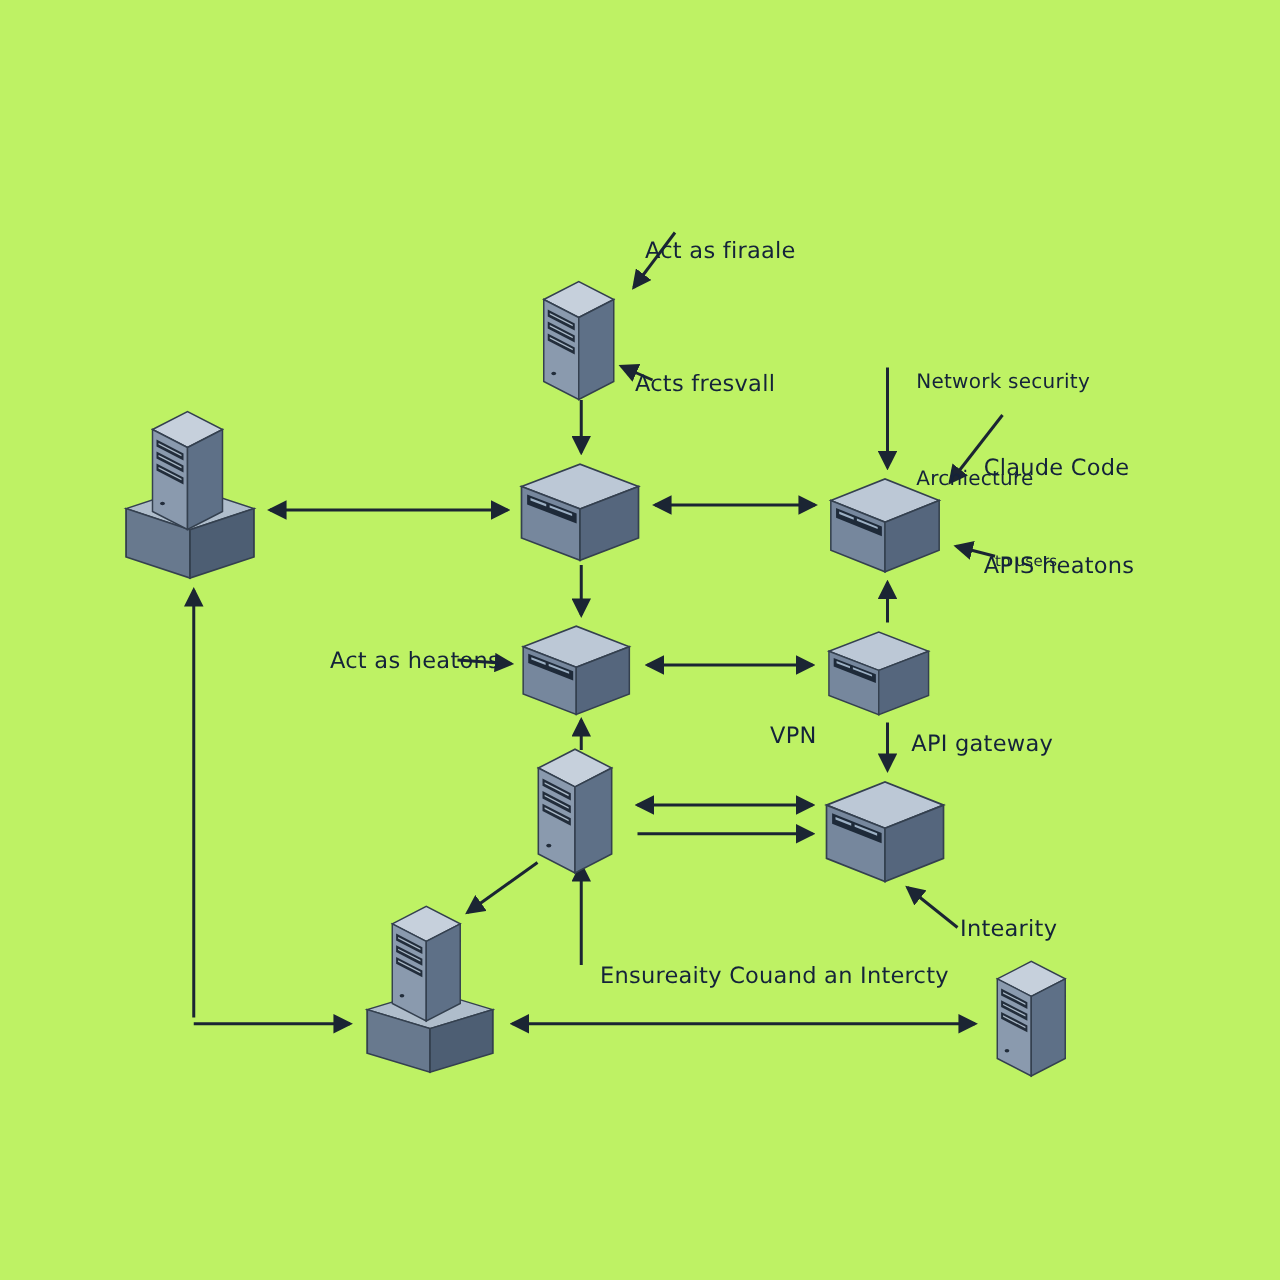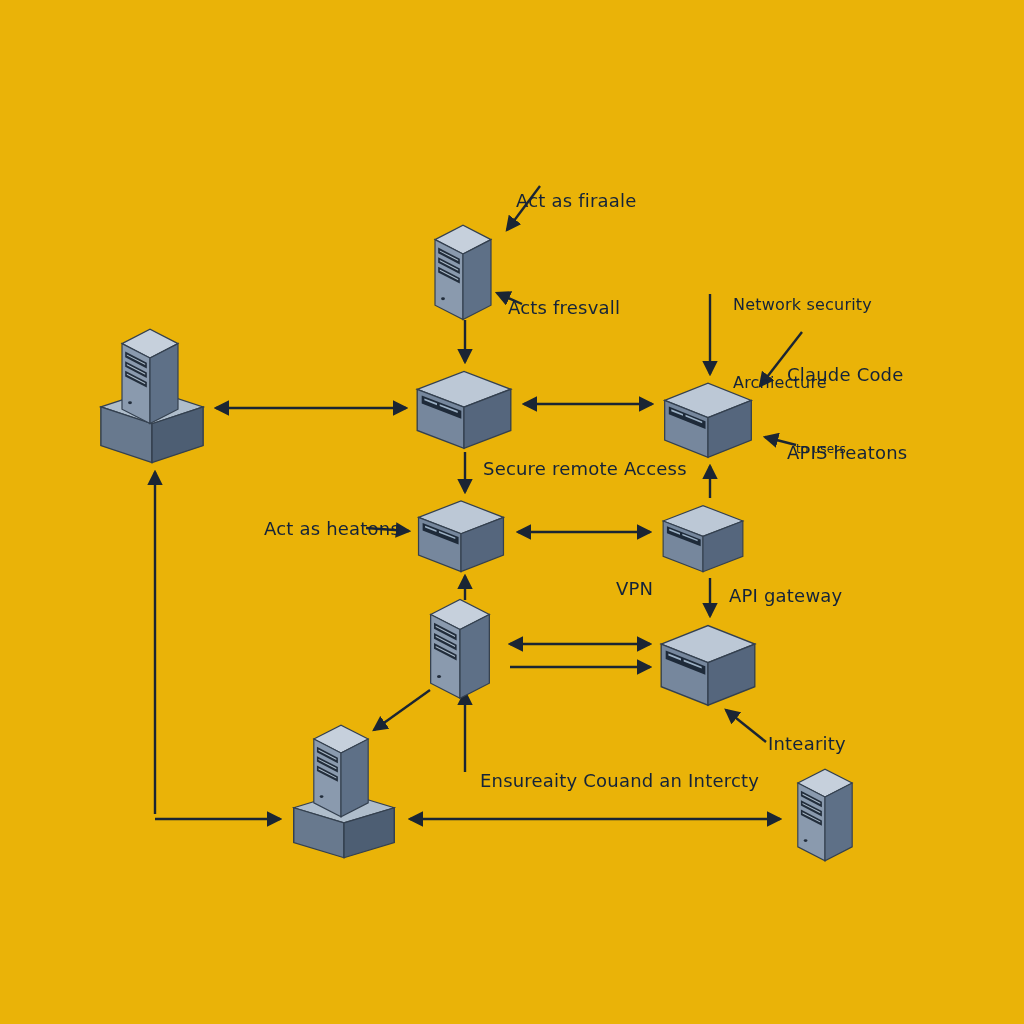--- a/index.html
+++ b/index.html
@@ -1,18 +1,18 @@
 <!DOCTYPE html>
 <html><head>
 <meta charset="utf-8">
 <style>
   html,body{margin:0;padding:0;background:#7E95AB;}
   .stage{
     position:relative;width:1024px;height:1024px;overflow:hidden;
-    background:#eab308;
+    background:#bef264;
     font-family:"DejaVu Sans","Liberation Sans",sans-serif;
   }
   .arrows{position:absolute;left:0;top:0;z-index:1;}
   .node{position:absolute;z-index:2;}
   .label{
     position:absolute;z-index:3;color:#14233A;font-size:18px;
     white-space:pre;letter-spacing:.2px;line-height:26px;
   }
   .label.big{font-size:16px;}
   .label.small{font-size:12px;}
@@ -135,20 +135,19 @@
     <div>Network security</div>
     <div>Archiecture</div>
   </div>
 
   <div class="label" style="left:787px;top:310px">
     <div>Claude Code</div>
     <div>APIS heatons</div>
   </div>
 
   <div class="label small" style="left:796px;top:436px">to users</div>
-  <div class="label" style="left:483px;top:456px">Secure remote Access</div>
   <div class="label" style="left:264px;top:516px">Act as heatons</div>
   <div class="label" style="left:616px;top:576px">VPN</div>
   <div class="label" style="left:729px;top:583px">API gateway</div>
   <div class="label" style="left:768px;top:731px">Intearity</div>
   <div class="label" style="left:480px;top:768px">Ensureaity Couand an Intercty</div>
 
 </div>
 
 </body></html>

